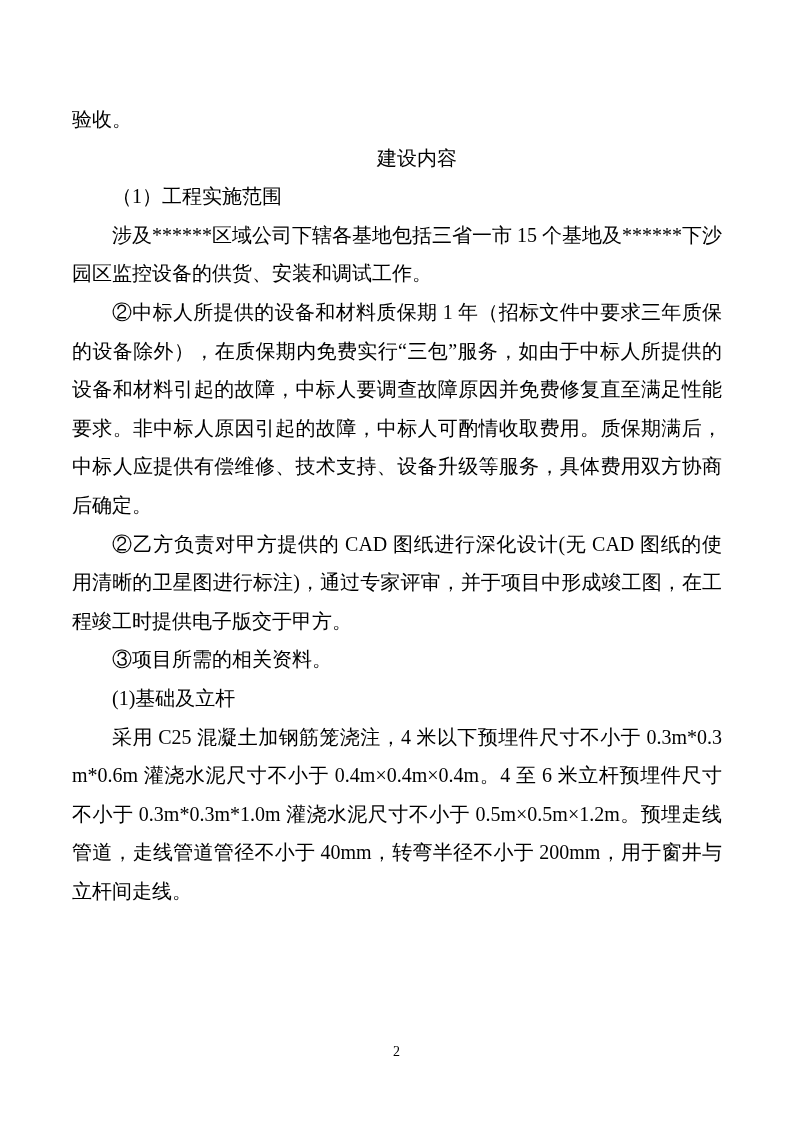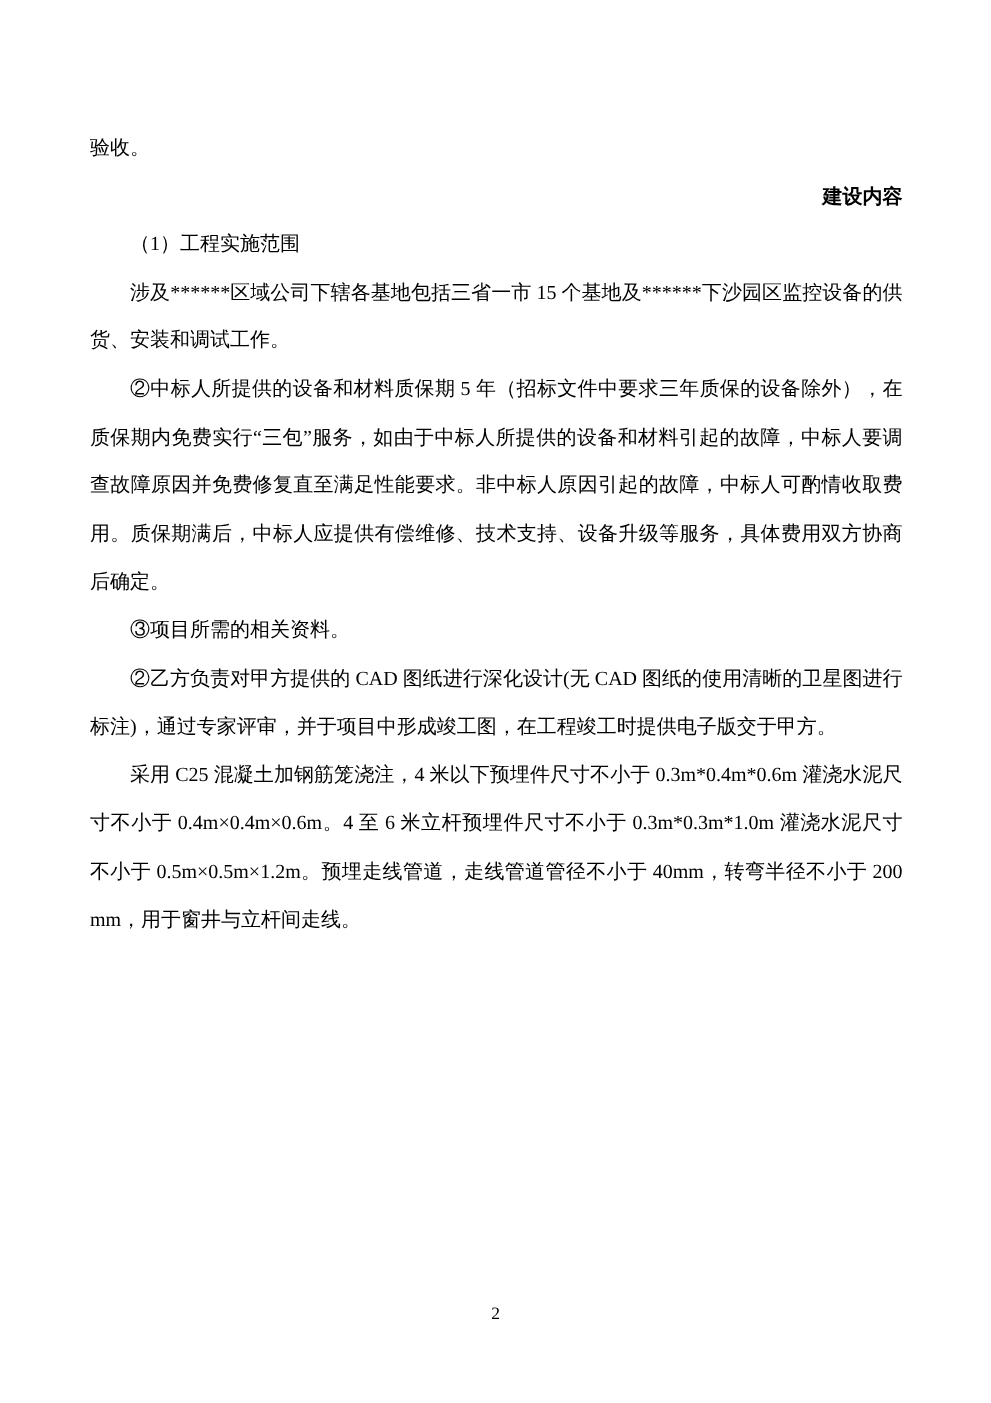--- a/index.html
+++ b/index.html
@@ -13,50 +13,51 @@
     height: 1122px;
     background: #ffffff;
     box-sizing: border-box;
     padding: 100px 71px 0 72px;
     font-family: "Liberation Serif", "DejaVu Serif", serif;
     color: #000000;
     overflow: hidden;
   }
   .para {
     margin: 0;
-    font-size: 16px;
+    font-size: 20px;
     line-height: 38.6px;
     text-align: justify;
     text-indent: 2em;
     word-break: break-all;
   }
   .para.no-indent {
     text-indent: 0;
   }
   .para.heading {
-    font-weight: bold;
-    text-align: right;
+    font-weight: normal;
+    text-align: center;
   }
   .page-number {
     position: absolute;
     left: 0;
     right: 0;
     bottom: 62px;
     text-align: center;
     font-size: 14px;
     line-height: 16px;
     color: #000000;
   }
 </style>
 </head>
 <body>
 
 <div class="page">
   <p class="para no-indent">验收。</p>
   <p class="para heading">建设内容</p>
   <p class="para">（1）工程实施范围</p>
   <p class="para">涉及******区域公司下辖各基地包括三省一市 15 个基地及******下沙园区监控设备的供货、安装和调试工作。</p>
-  <p class="para">②中标人所提供的设备和材料质保期 5 年（招标文件中要求三年质保的设备除外），在质保期内免费实行“三包”服务，如由于中标人所提供的设备和材料引起的故障，中标人要调查故障原因并免费修复直至满足性能要求。非中标人原因引起的故障，中标人可酌情收取费用。质保期满后，中标人应提供有偿维修、技术支持、设备升级等服务，具体费用双方协商后确定。</p>
+  <p class="para">②中标人所提供的设备和材料质保期 1 年（招标文件中要求三年质保的设备除外），在质保期内免费实行“三包”服务，如由于中标人所提供的设备和材料引起的故障，中标人要调查故障原因并免费修复直至满足性能要求。非中标人原因引起的故障，中标人可酌情收取费用。质保期满后，中标人应提供有偿维修、技术支持、设备升级等服务，具体费用双方协商后确定。</p>
+  <p class="para">②乙方负责对甲方提供的 CAD 图纸进行深化设计(无 CAD 图纸的使用清晰的卫星图进行标注)，通过专家评审，并于项目中形成竣工图，在工程竣工时提供电子版交于甲方。</p>
   <p class="para">③项目所需的相关资料。</p>
-  <p class="para">②乙方负责对甲方提供的 CAD 图纸进行深化设计(无 CAD 图纸的使用清晰的卫星图进行标注)，通过专家评审，并于项目中形成竣工图，在工程竣工时提供电子版交于甲方。</p>
-  <p class="para">采用 C25 混凝土加钢筋笼浇注，4 米以下预埋件尺寸不小于 0.3m*0.4m*0.6m 灌浇水泥尺寸不小于 0.4m×0.4m×0.6m。4 至 6 米立杆预埋件尺寸不小于 0.3m*0.3m*1.0m 灌浇水泥尺寸不小于 0.5m×0.5m×1.2m。预埋走线管道，走线管道管径不小于 40mm，转弯半径不小于 200mm，用于窗井与立杆间走线。</p>
+  <p class="para">(1)基础及立杆</p>
+  <p class="para">采用 C25 混凝土加钢筋笼浇注，4 米以下预埋件尺寸不小于 0.3m*0.3m*0.6m 灌浇水泥尺寸不小于 0.4m×0.4m×0.4m。4 至 6 米立杆预埋件尺寸不小于 0.3m*0.3m*1.0m 灌浇水泥尺寸不小于 0.5m×0.5m×1.2m。预埋走线管道，走线管道管径不小于 40mm，转弯半径不小于 200mm，用于窗井与立杆间走线。</p>
   <div class="page-number">2</div>
 </div>
 
 </body></html>

